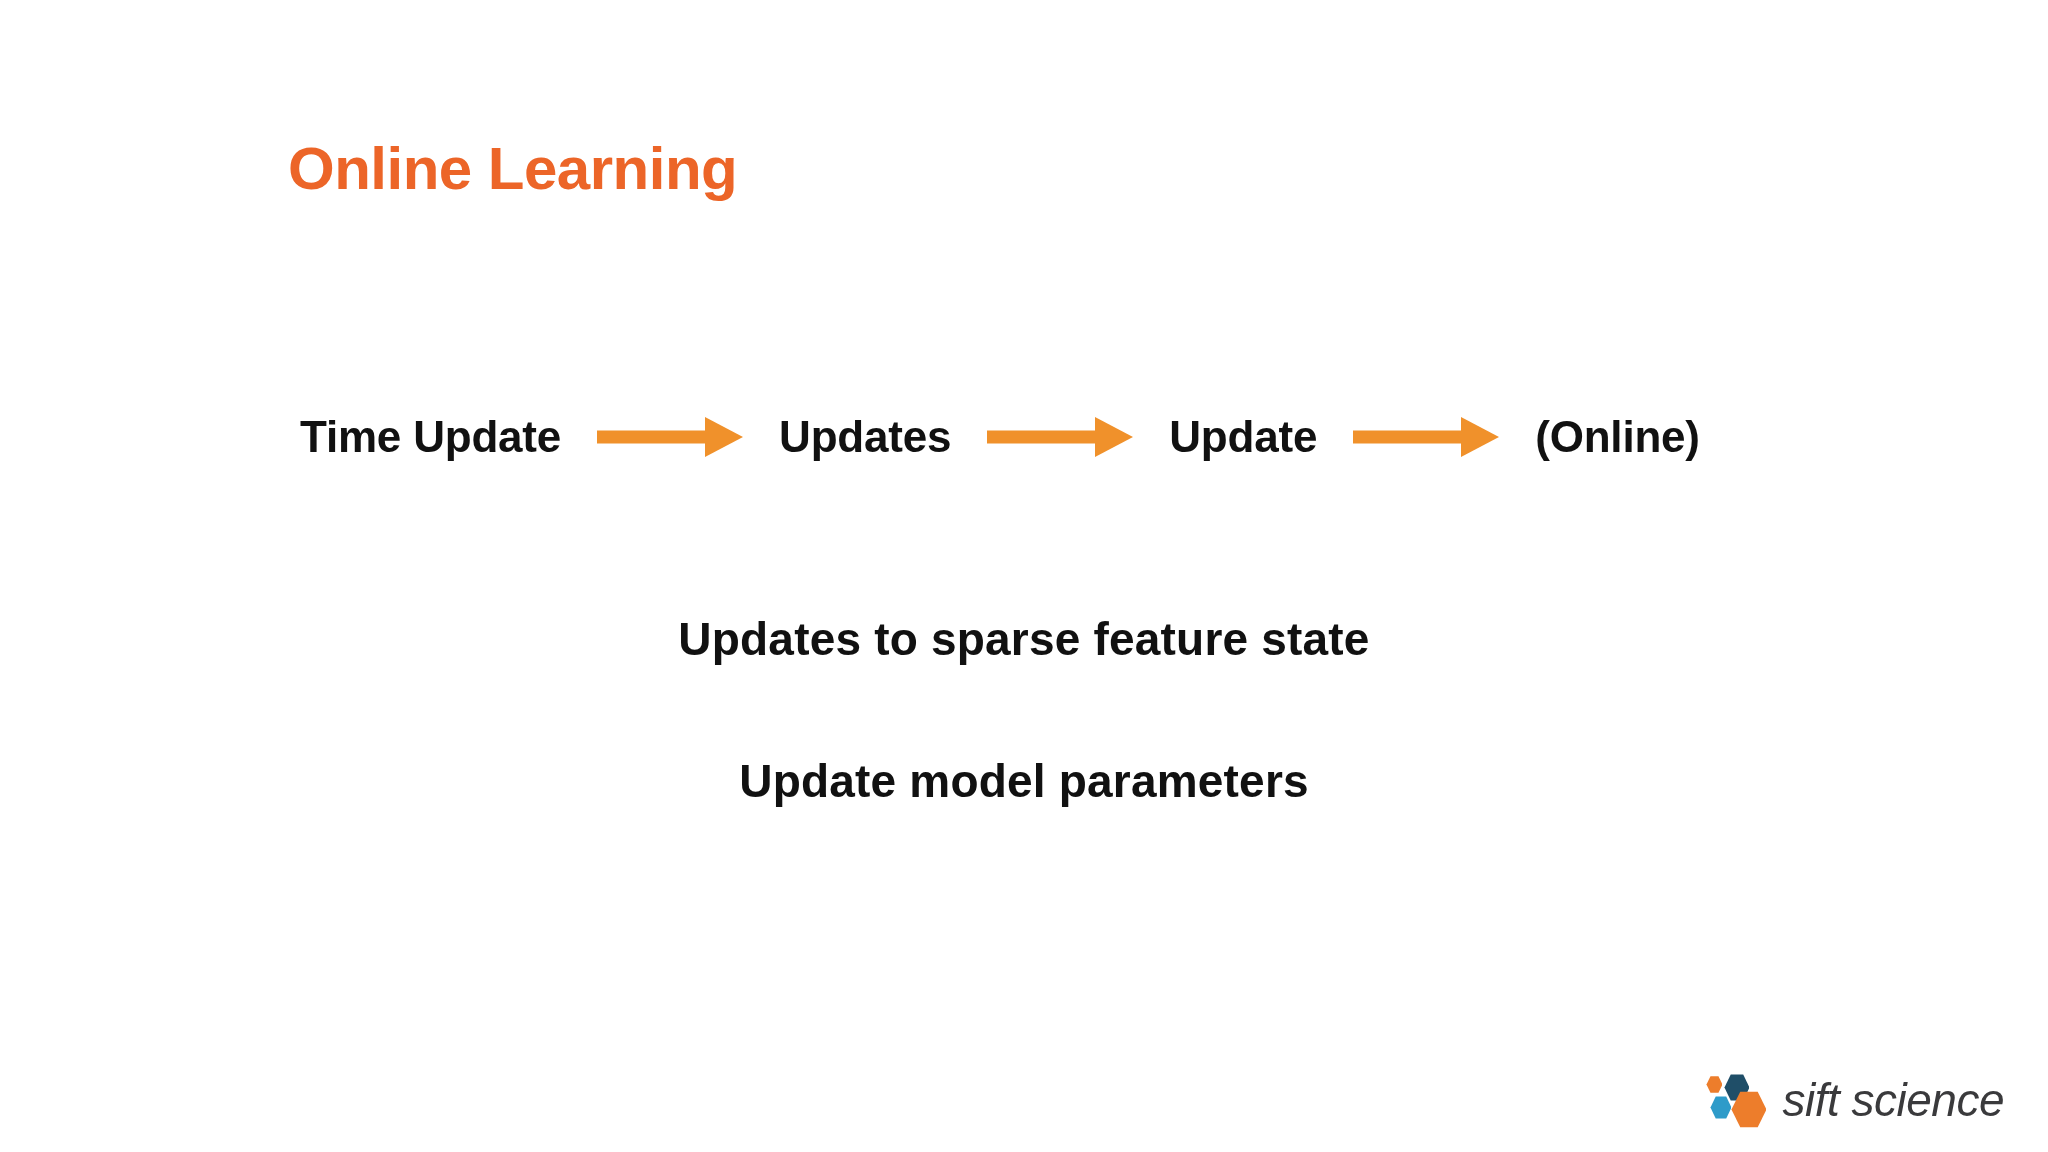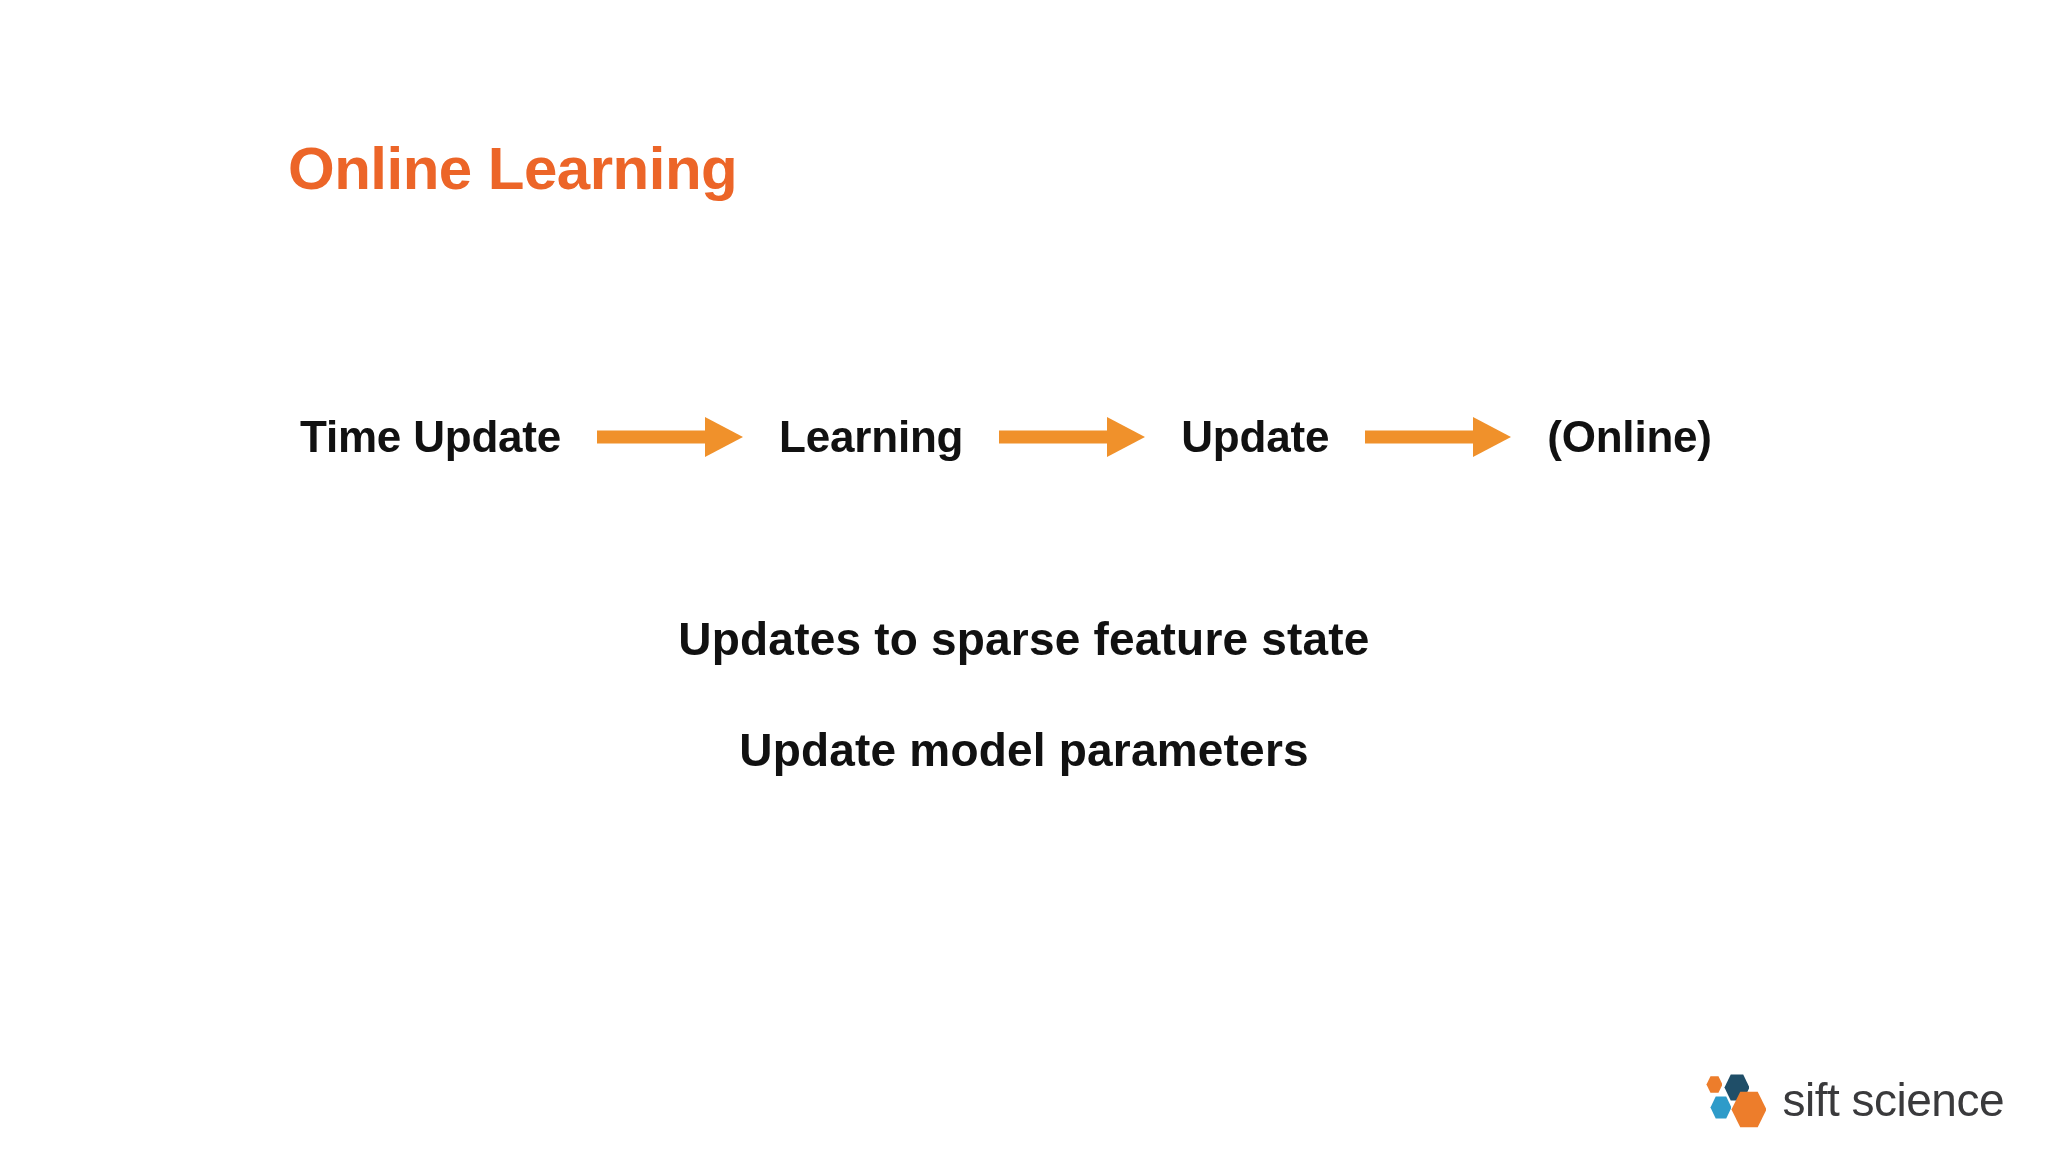--- a/index.html
+++ b/index.html
@@ -88,31 +88,32 @@
   }
   .body-line {
     font-size: 46px;
     font-weight: bold;
     color: #111111;
     line-height: 1.2;
     white-space: nowrap;
     letter-spacing: 0.2px;
   }
   .body-line.second {
-    margin-top: 56px;
+    margin-top: 87px;
   }
 
   
   .logo {
     position: absolute;
     right: 44px;
     bottom: 22px;
     display: flex;
     align-items: center;
     height: 60px;
+    font-style: italic;
   }
   .logo-mark {
     position: relative;
     width: 62px;
     height: 52px;
     flex: 0 0 auto;
     margin-right: 14px;
   }
   .hex {
     position: absolute;
@@ -164,21 +165,21 @@
 
   <div class="flow">
 
     <span class="flow-node">Time Update</span>
 
     <span class="flow-arrow">
       <span class="shaft"></span>
       <span class="head"></span>
     </span>
 
-    <span class="flow-node">Learning</span>
+    <span class="flow-node">Updates</span>
 
     <span class="flow-arrow">
       <span class="shaft"></span>
       <span class="head"></span>
     </span>
 
     <span class="flow-node">Update</span>
 
     <span class="flow-arrow">
       <span class="shaft"></span>

